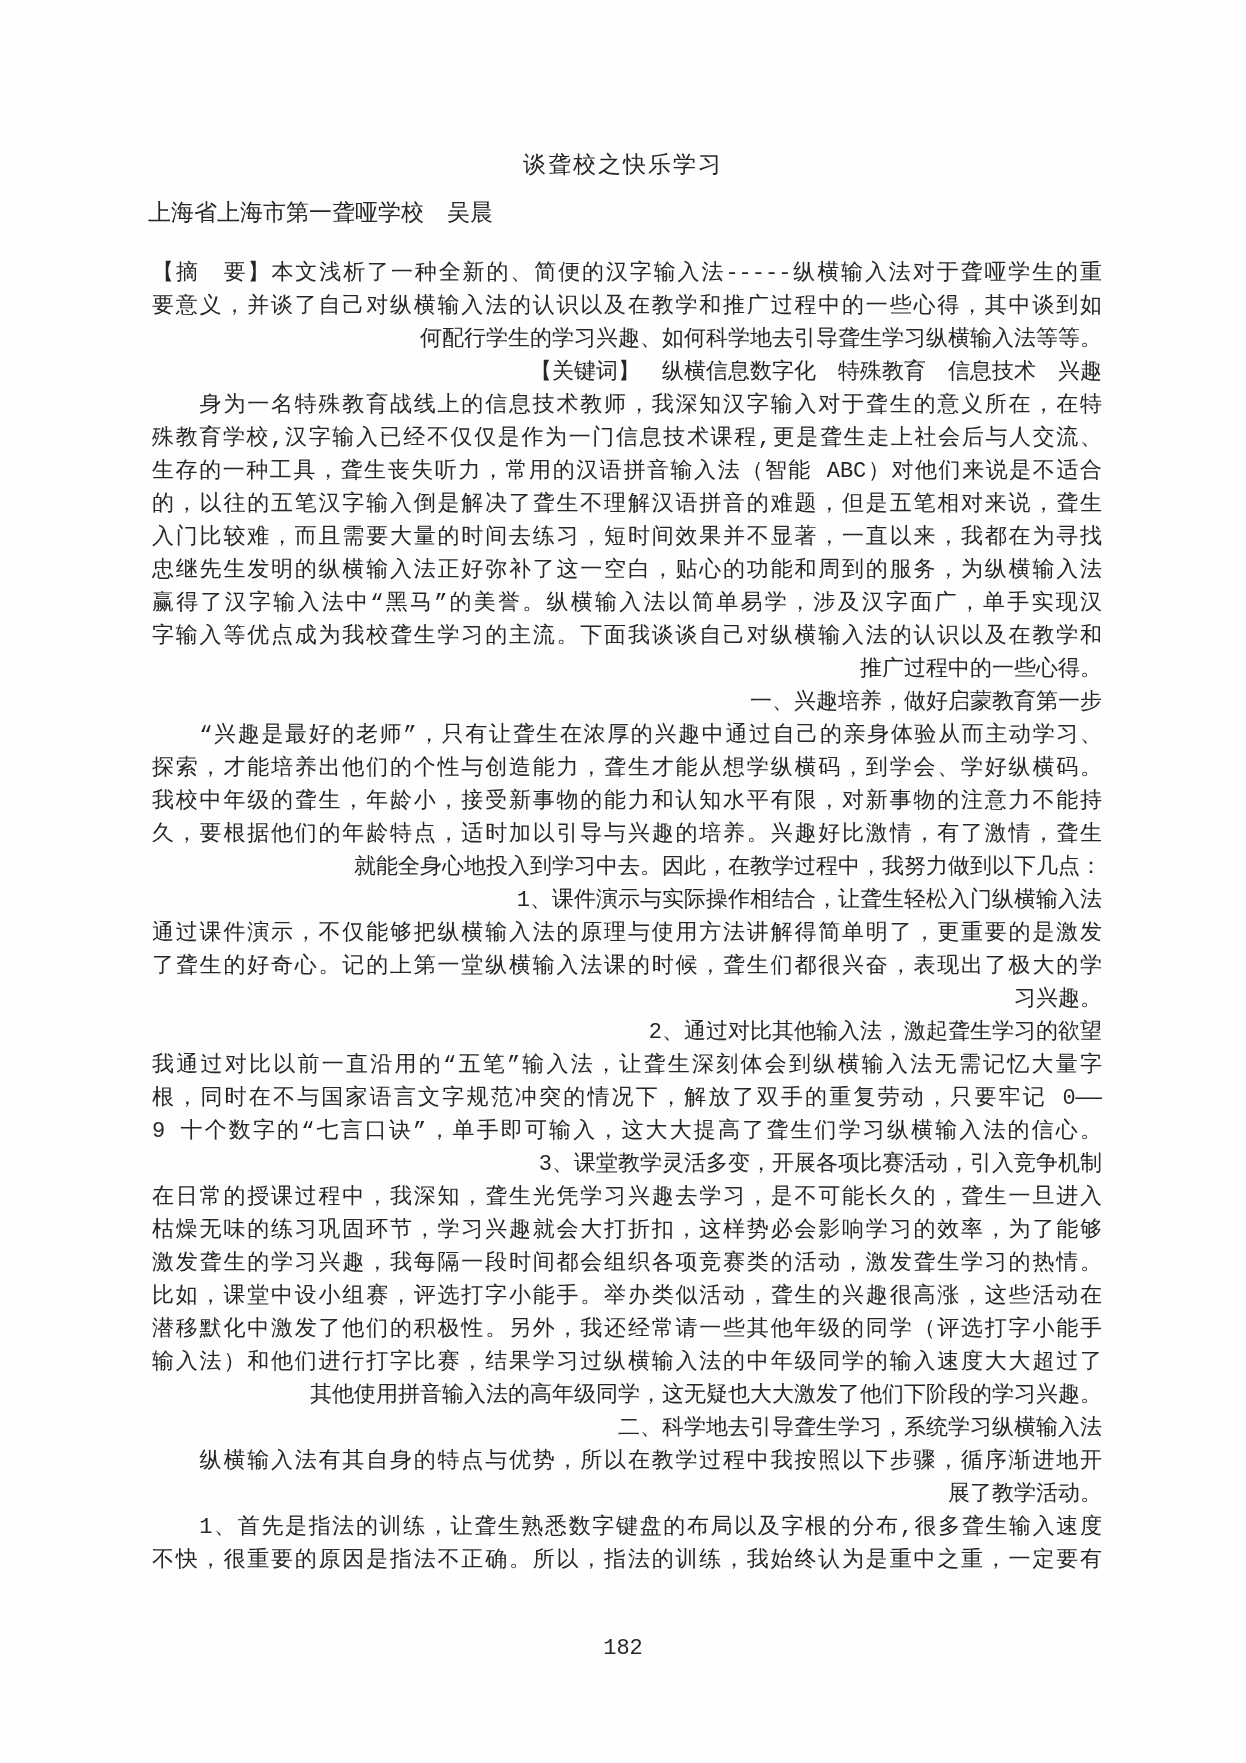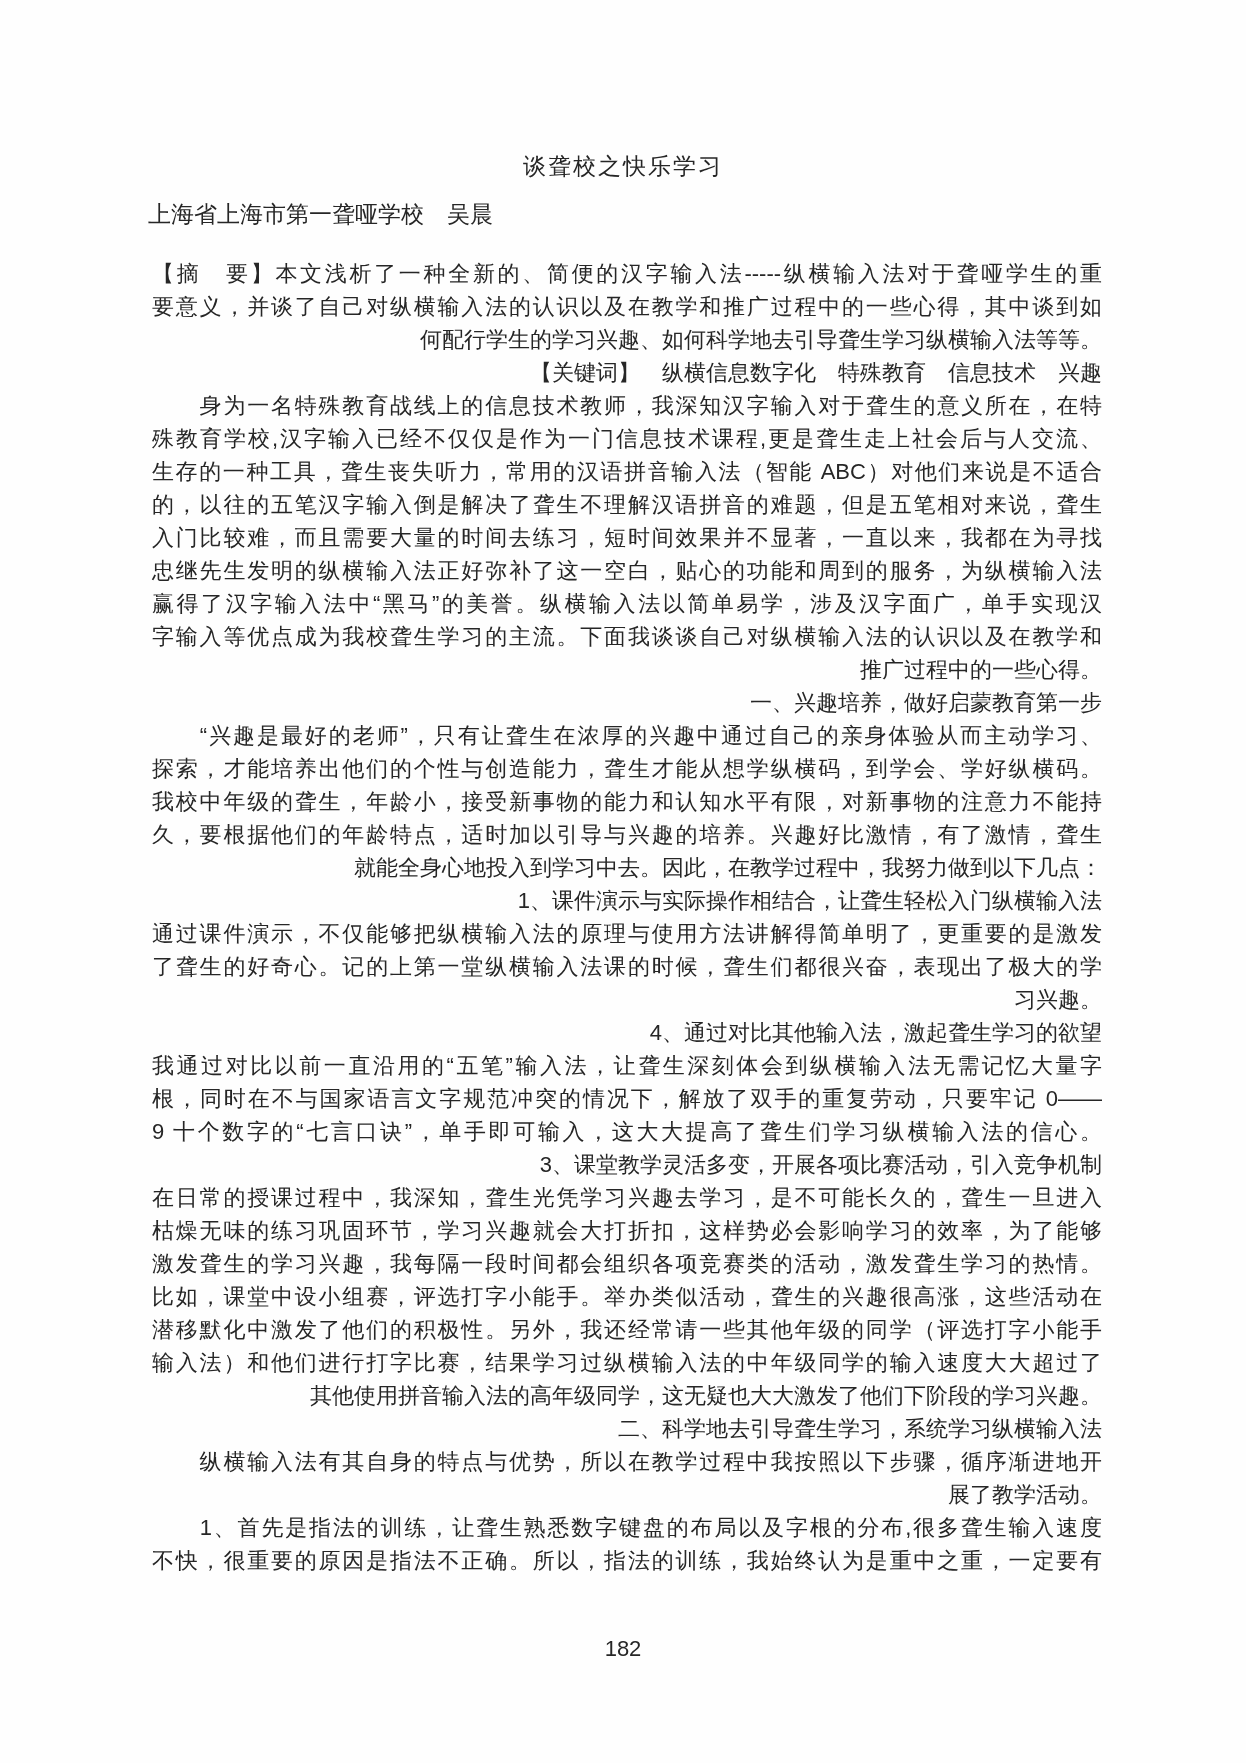--- a/index.html
+++ b/index.html
@@ -6,21 +6,21 @@
     margin: 0;
     padding: 0;
     background: #ffffff;
   }
   .page {
     position: relative;
     width: 1246px;
     height: 1763px;
     background: #fefefe;
     color: #262626;
-    font-family: Liberation Sans, sans-serif;
+    font-family: Liberation Mono, monospace;
     overflow: hidden;
   }
   .doc-title {
     position: absolute;
     top: 150px;
     left: 148px;
     width: 950px;
     font-size: 23px;
     line-height: 33px;
     text-align: center;
@@ -84,21 +84,21 @@
       <div class="line">一、兴趣培养，做好启蒙教育第一步</div>
       <div class="line fill">　　“兴趣是最好的老师”，只有让聋生在浓厚的兴趣中通过自己的亲身体验从而主动学习、</div>
       <div class="line fill">探索，才能培养出他们的个性与创造能力，聋生才能从想学纵横码，到学会、学好纵横码。</div>
       <div class="line fill">我校中年级的聋生，年龄小，接受新事物的能力和认知水平有限，对新事物的注意力不能持</div>
       <div class="line fill">久，要根据他们的年龄特点，适时加以引导与兴趣的培养。兴趣好比激情，有了激情，聋生</div>
       <div class="line">就能全身心地投入到学习中去。因此，在教学过程中，我努力做到以下几点：</div>
       <div class="line">　　1、课件演示与实际操作相结合，让聋生轻松入门纵横输入法</div>
       <div class="line fill">通过课件演示，不仅能够把纵横输入法的原理与使用方法讲解得简单明了，更重要的是激发</div>
       <div class="line fill">了聋生的好奇心。记的上第一堂纵横输入法课的时候，聋生们都很兴奋，表现出了极大的学</div>
       <div class="line">习兴趣。</div>
-      <div class="line">　　4、通过对比其他输入法，激起聋生学习的欲望</div>
+      <div class="line">　　2、通过对比其他输入法，激起聋生学习的欲望</div>
       <div class="line fill">我通过对比以前一直沿用的“五笔”输入法，让聋生深刻体会到纵横输入法无需记忆大量字</div>
       <div class="line fill">根，同时在不与国家语言文字规范冲突的情况下，解放了双手的重复劳动，只要牢记 0——</div>
       <div class="line fill">9 十个数字的“七言口诀”，单手即可输入，这大大提高了聋生们学习纵横输入法的信心。</div>
       <div class="line">　　3、课堂教学灵活多变，开展各项比赛活动，引入竞争机制</div>
       <div class="line fill">在日常的授课过程中，我深知，聋生光凭学习兴趣去学习，是不可能长久的，聋生一旦进入</div>
       <div class="line fill">枯燥无味的练习巩固环节，学习兴趣就会大打折扣，这样势必会影响学习的效率，为了能够</div>
       <div class="line fill">激发聋生的学习兴趣，我每隔一段时间都会组织各项竞赛类的活动，激发聋生学习的热情。</div>
       <div class="line fill">比如，课堂中设小组赛，评选打字小能手。举办类似活动，聋生的兴趣很高涨，这些活动在</div>
       <div class="line fill">潜移默化中激发了他们的积极性。另外，我还经常请一些其他年级的同学（评选打字小能手</div>
       <div class="line fill">输入法）和他们进行打字比赛，结果学习过纵横输入法的中年级同学的输入速度大大超过了</div>

